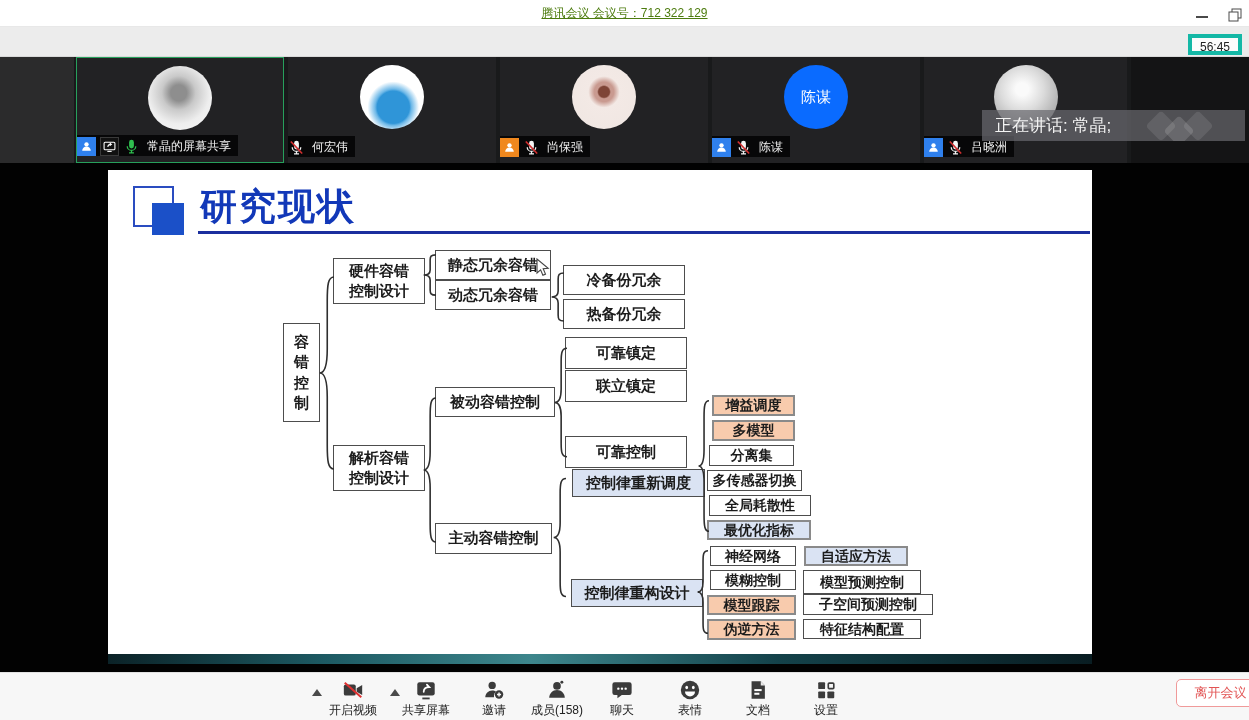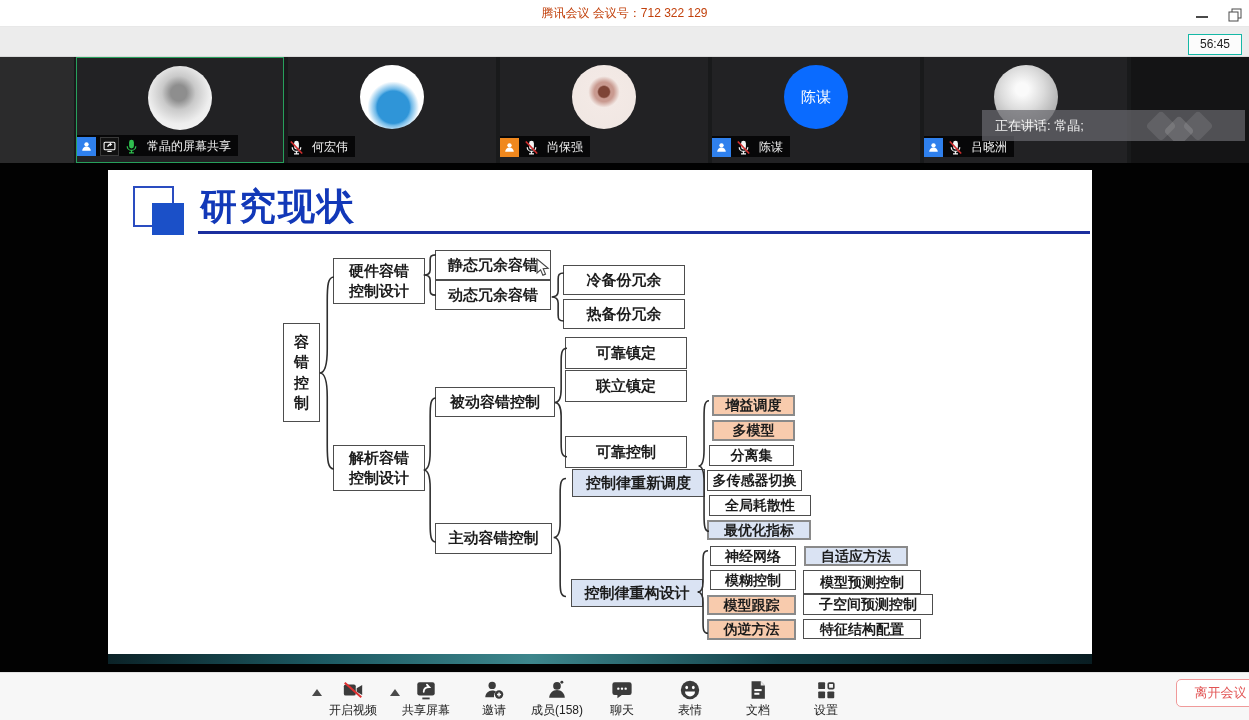--- a/index.html
+++ b/index.html
@@ -4,30 +4,30 @@
 <style>
   * { margin:0; padding:0; box-sizing:border-box; }
   html,body { width:1249px; height:720px; overflow:hidden; background:#000;
     font-family:"Liberation Sans","DejaVu Sans",sans-serif; }
   .abs { position:absolute; }
   #app { position:relative; width:1249px; height:720px; }
 
   
   #titlebar { left:0; top:0; width:1249px; height:27px; background:#ffffff;
     border-bottom:1px solid #e8e8e8; }
-  #titlebar .title { width:100%; text-align:center; line-height:26px; font-size:12px; color:#c2410c; }
+  #titlebar .title { width:100%; text-align:center; line-height:26px; font-size:12px; color:#4d7c0f;text-decoration:underline; }
   .winctl { top:9px; width:14px; height:10px; }
   #min-btn { left:1196px; top:16px; width:12px; height:2px; background:#4a4a4a; }
   #restore-btn { left:1228px; top:8px; }
 
   
   #subbar { left:0; top:27px; width:1249px; height:30px; background:#ececec;
     border-bottom:1px solid #d9d9d9; }
   #timerbox { left:1188px; top:34px; width:54px; height:21px; background:#fcfcfc;
-    border:1px solid #14b8a6; text-align:center; line-height:19px; font-size:12px; color:#222; }
+    border:4px solid #14b8a6; text-align:center; line-height:19px; font-size:12px; color:#222; }
 
   
   #strip { left:0; top:57px; width:1249px; height:106px; background:#191a1b; }
   .filler { top:0; height:106px; background:#2b2b2c; }
   .tile { top:0; height:106px; background:#222224; }
   .tile.speaking { border:1px solid #27a05c; }
   .avatar { position:absolute; left:50%; top:8px; width:64px; height:64px; margin-left:-32px;
     border-radius:50%; display:flex; align-items:center; justify-content:center;
     font-size:15px; color:#fff; }
   .av-tiger  { background:radial-gradient(circle at 48% 42%, #8e8e8e 0 16%, #c9c9c9 34%, #eeeeee 62%, #f7f7f7); }
@@ -41,21 +41,21 @@
   .badge { width:19px; height:19px; display:flex; align-items:center; justify-content:center; flex:0 0 auto; }
   .badge svg { width:13px; height:13px; }
   .badge-blue { background:#2f80ed; }
   .badge-orange { background:#f0881e; }
   .badge-dark { background:#111; border:1px solid #3a3a3a; }
   .micwrap { width:17px; height:17px; flex:0 0 auto; }
   .micwrap svg { width:17px; height:17px; }
 
   
   #toast { left:982px; top:110px; width:263px; height:31px; background:rgba(104,104,109,0.72);
-    color:#f3f3f3; font-size:13px; line-height:31px; padding-left:13px; z-index:5; overflow:hidden; }
+    color:#f3f3f3; font-size:17px; line-height:31px; padding-left:13px; z-index:5; overflow:hidden; }
   .wm { position:absolute; width:22px; height:22px; background:rgba(255,255,255,0.10);
     border-radius:4px; transform:rotate(45deg); top:5px; }
 
   
   #stage { left:0; top:163px; width:1249px; height:509px; background:#020202; }
   #slide { left:108px; top:7px; width:984px; height:494px; background:#ffffff; }
 
   #t-outline { left:25px; top:16px; width:41px; height:41px; border:2px solid #2a4cc0; background:#fff; }
   #t-fill { left:44px; top:33px; width:32px; height:32px; background:#1b50c8; }
   #slide-title { left:92px; top:12px; font-size:37px; font-weight:700; color:#1238b8;

